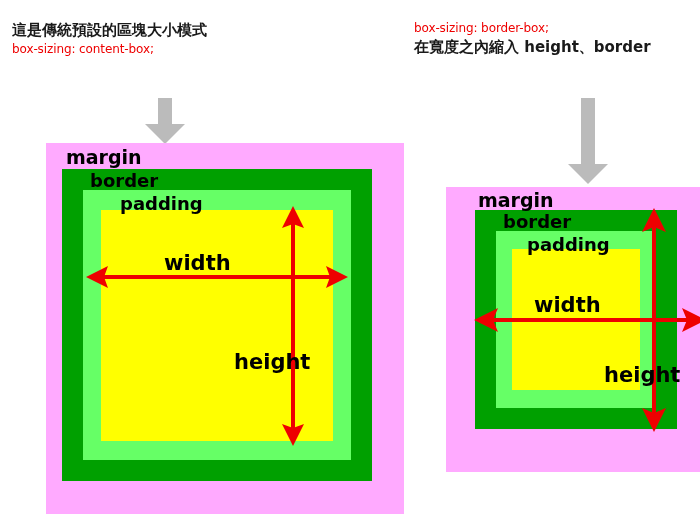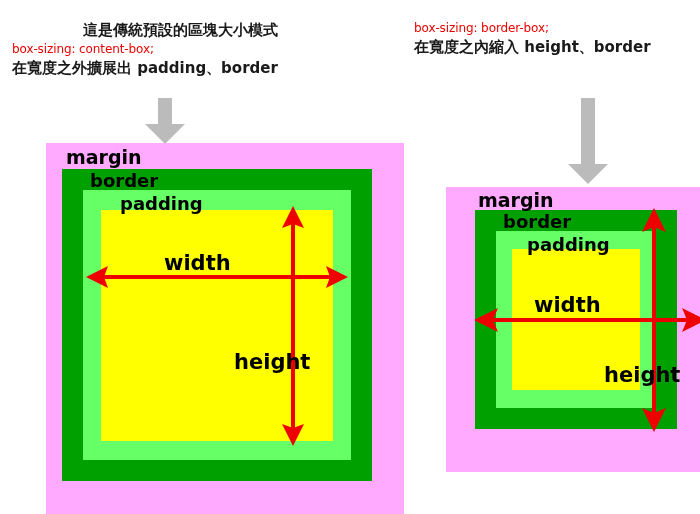--- a/index.html
+++ b/index.html
@@ -87,21 +87,20 @@
     z-index: 5;
     overflow: visible;
   }
 </style>
 </head>
 <body>
 
 <div class="caption" id="caption-left">
   <span class="line bold-cjk">這是傳統預設的區塊大小模式</span>
   <span class="line code">box-sizing: content-box;</span>
-  <span class="line bold-cjk">在寬度之外擴展出  padding、border</span>
 </div>
 
 <div class="caption" id="caption-right">
   <span class="line code">box-sizing: border-box;</span>
   <span class="line bold-cjk">在寬度之內縮入  height、border</span>
 </div>
 
 <svg class="grey-arrow" style="left:138px; top:98px;" width="54" height="48" viewBox="0 0 54 48">
   <polygon points="20,0 34,0 34,26 47,26 27,46 7,26 20,26" fill="#bbbbbb"></polygon>
 </svg>

